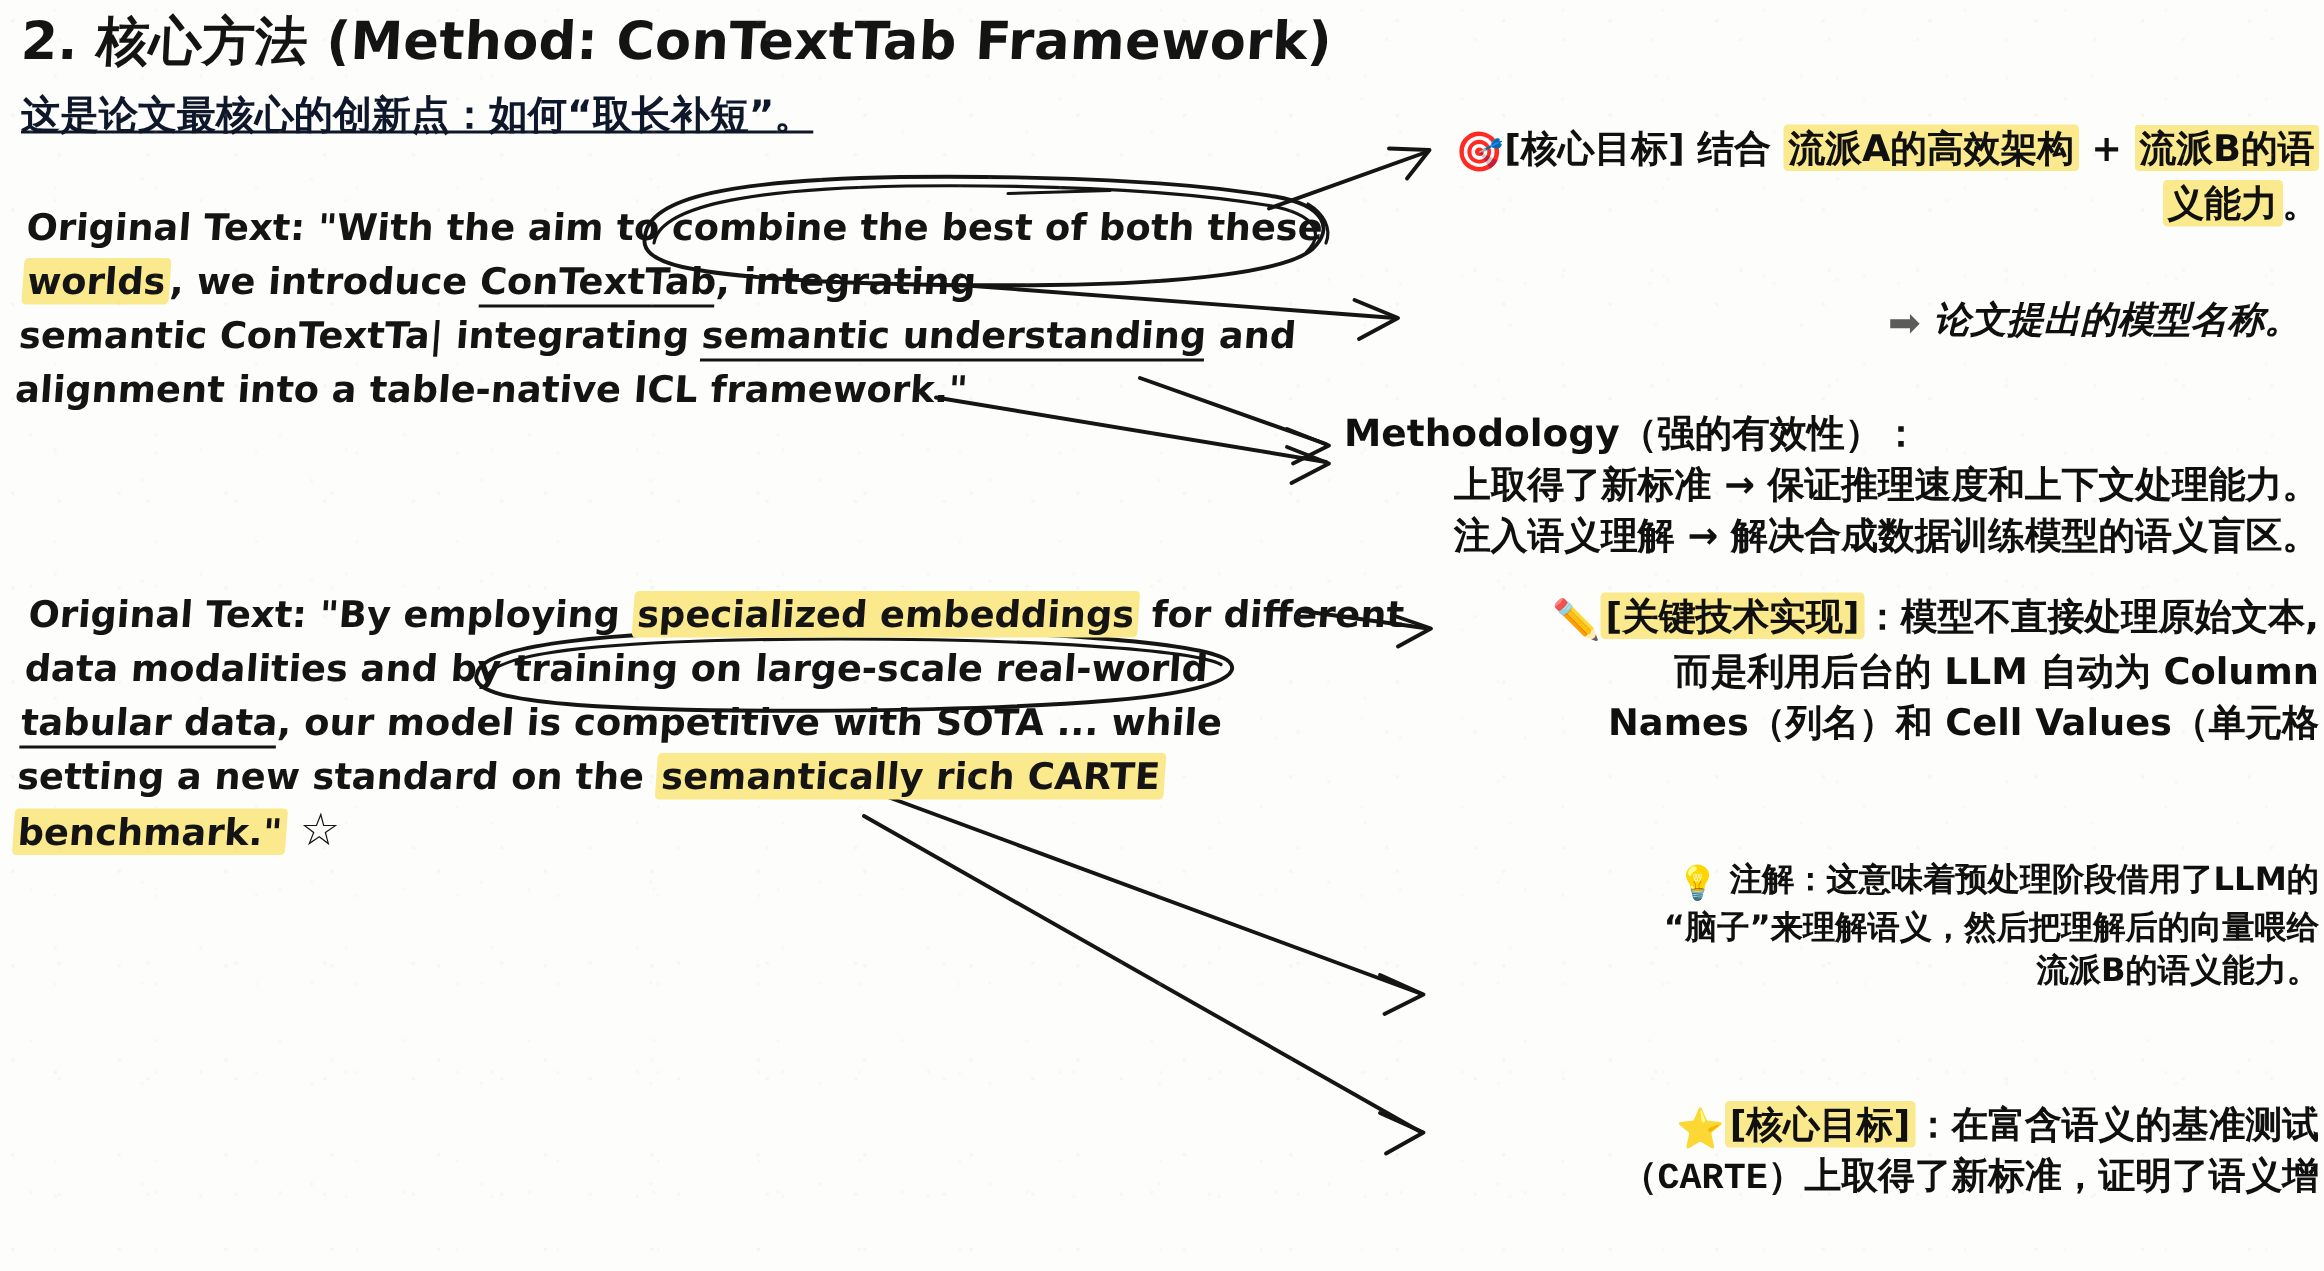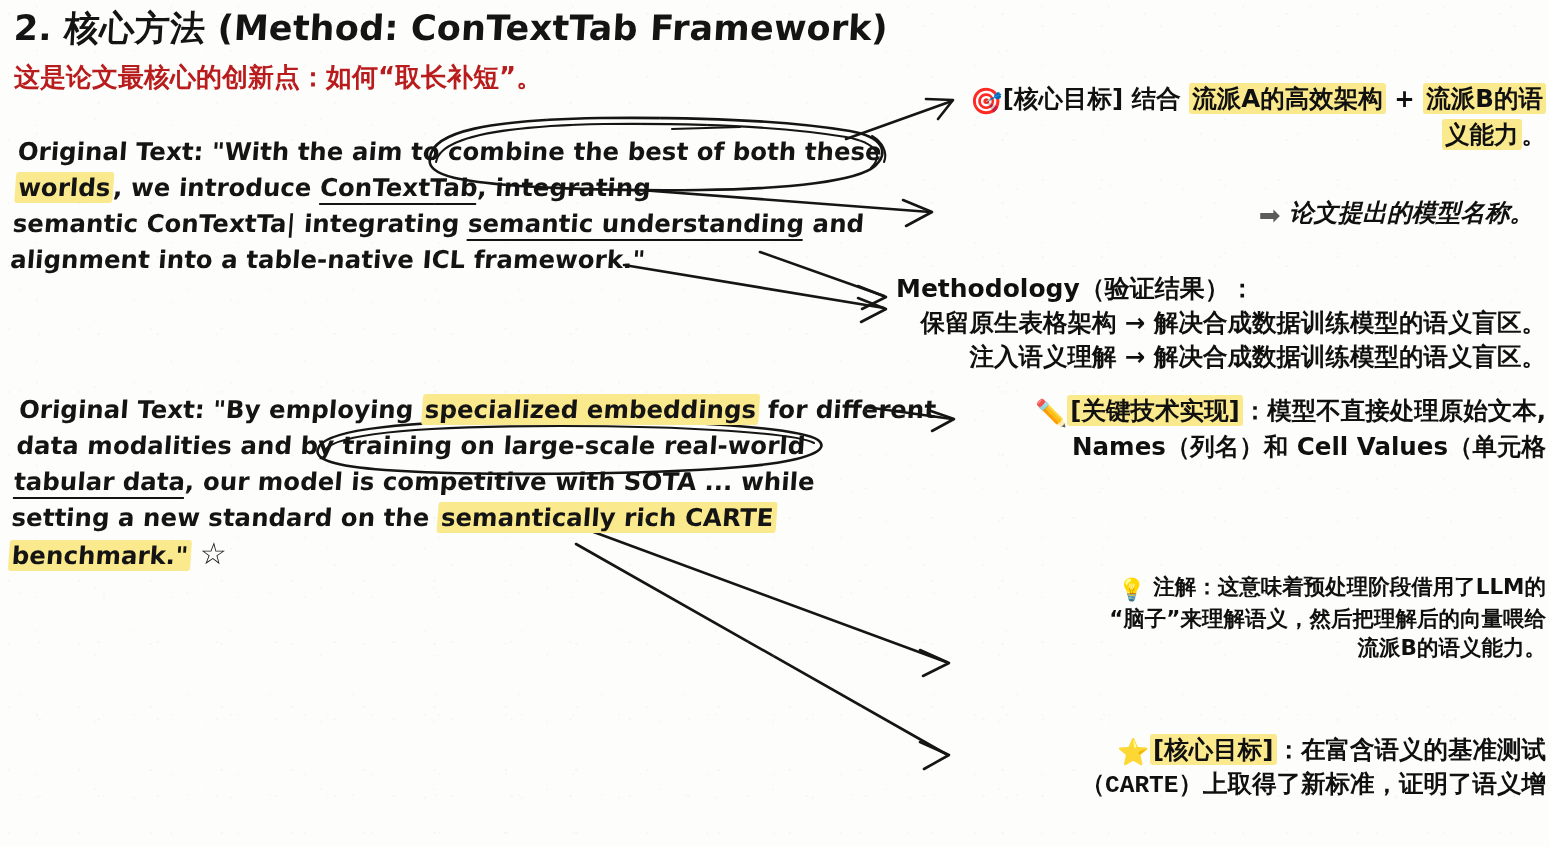--- a/index.html
+++ b/index.html
@@ -37,21 +37,22 @@
   
   .hand {
     font-family: "DejaVu Sans", sans-serif;
     font-weight: 700;
     color: #141414;
     letter-spacing: .2px;
   }
   .cjk {
     font-family: "DejaVu Sans", "Liberation Sans", sans-serif;
     font-weight: 700;
-    color: #b91c1c;
+    color: #0f172a;
+    text-decoration: underline;
   }
 
   
   .abs { position: absolute; }
 
   
   #title {
     left: 14px; top: 6px;
     font-size: 35px;
     line-height: 44px;
@@ -250,29 +251,30 @@
   <div class="abs note note-cjk" id="note-goal">
     <span class="emoji ico">🎯</span><span>[核心目标]</span><span> 结合 </span><span class="hl">流派A的高效架构</span><span> + </span><span class="hl">流派B的语义能力</span><span>。</span>
   </div>
 
   <div class="abs note note-cjk" id="note-model">
     <span class="emoji ico" style="color:#5b5b5b;">➡</span>
     <span>论文提出的模型名称。</span>
   </div>
 
   <div class="abs note" id="note-method">
-    <div class="mline mhead">Methodology（验证结果）：</div>
-    <div class="mline note-cjk">保留原生表格架构 → 解决合成数据训练模型的语义盲区。</div>
+    <div class="mline mhead">Methodology（强的有效性）：</div>
+    <div class="mline note-cjk">上取得了新标准 → 保证推理速度和上下文处理能力。</div>
     <div class="mline note-cjk">注入语义理解 → 解决合成数据训练模型的语义盲区。</div>
   </div>
 
   <div class="abs note note-cjk" id="note-tech">
     <div>
       <span class="emoji ico">✏️</span><span class="hl">[关键技术实现]</span><span>：模型不直接处理原始文本,</span>
     </div>
+    <div>而是利用后台的 LLM 自动为 Column</div>
     <div>Names（列名）和 Cell Values（单元格</div>
   </div>
 
   <div class="abs note note-cjk" id="note-bulb" style="font-size:21.5px;line-height:29px;">
     <div>
       <span class="emoji ico-sm">💡</span>
       <span>注解：这意味着预处理阶段借用了LLM的</span>
     </div>
     <div style="margin-left:-14px;">“脑子”来理解语义，然后把理解后的向量喂给</div>
     <div style="margin-left:-14px;">流派B的语义能力。</div>

